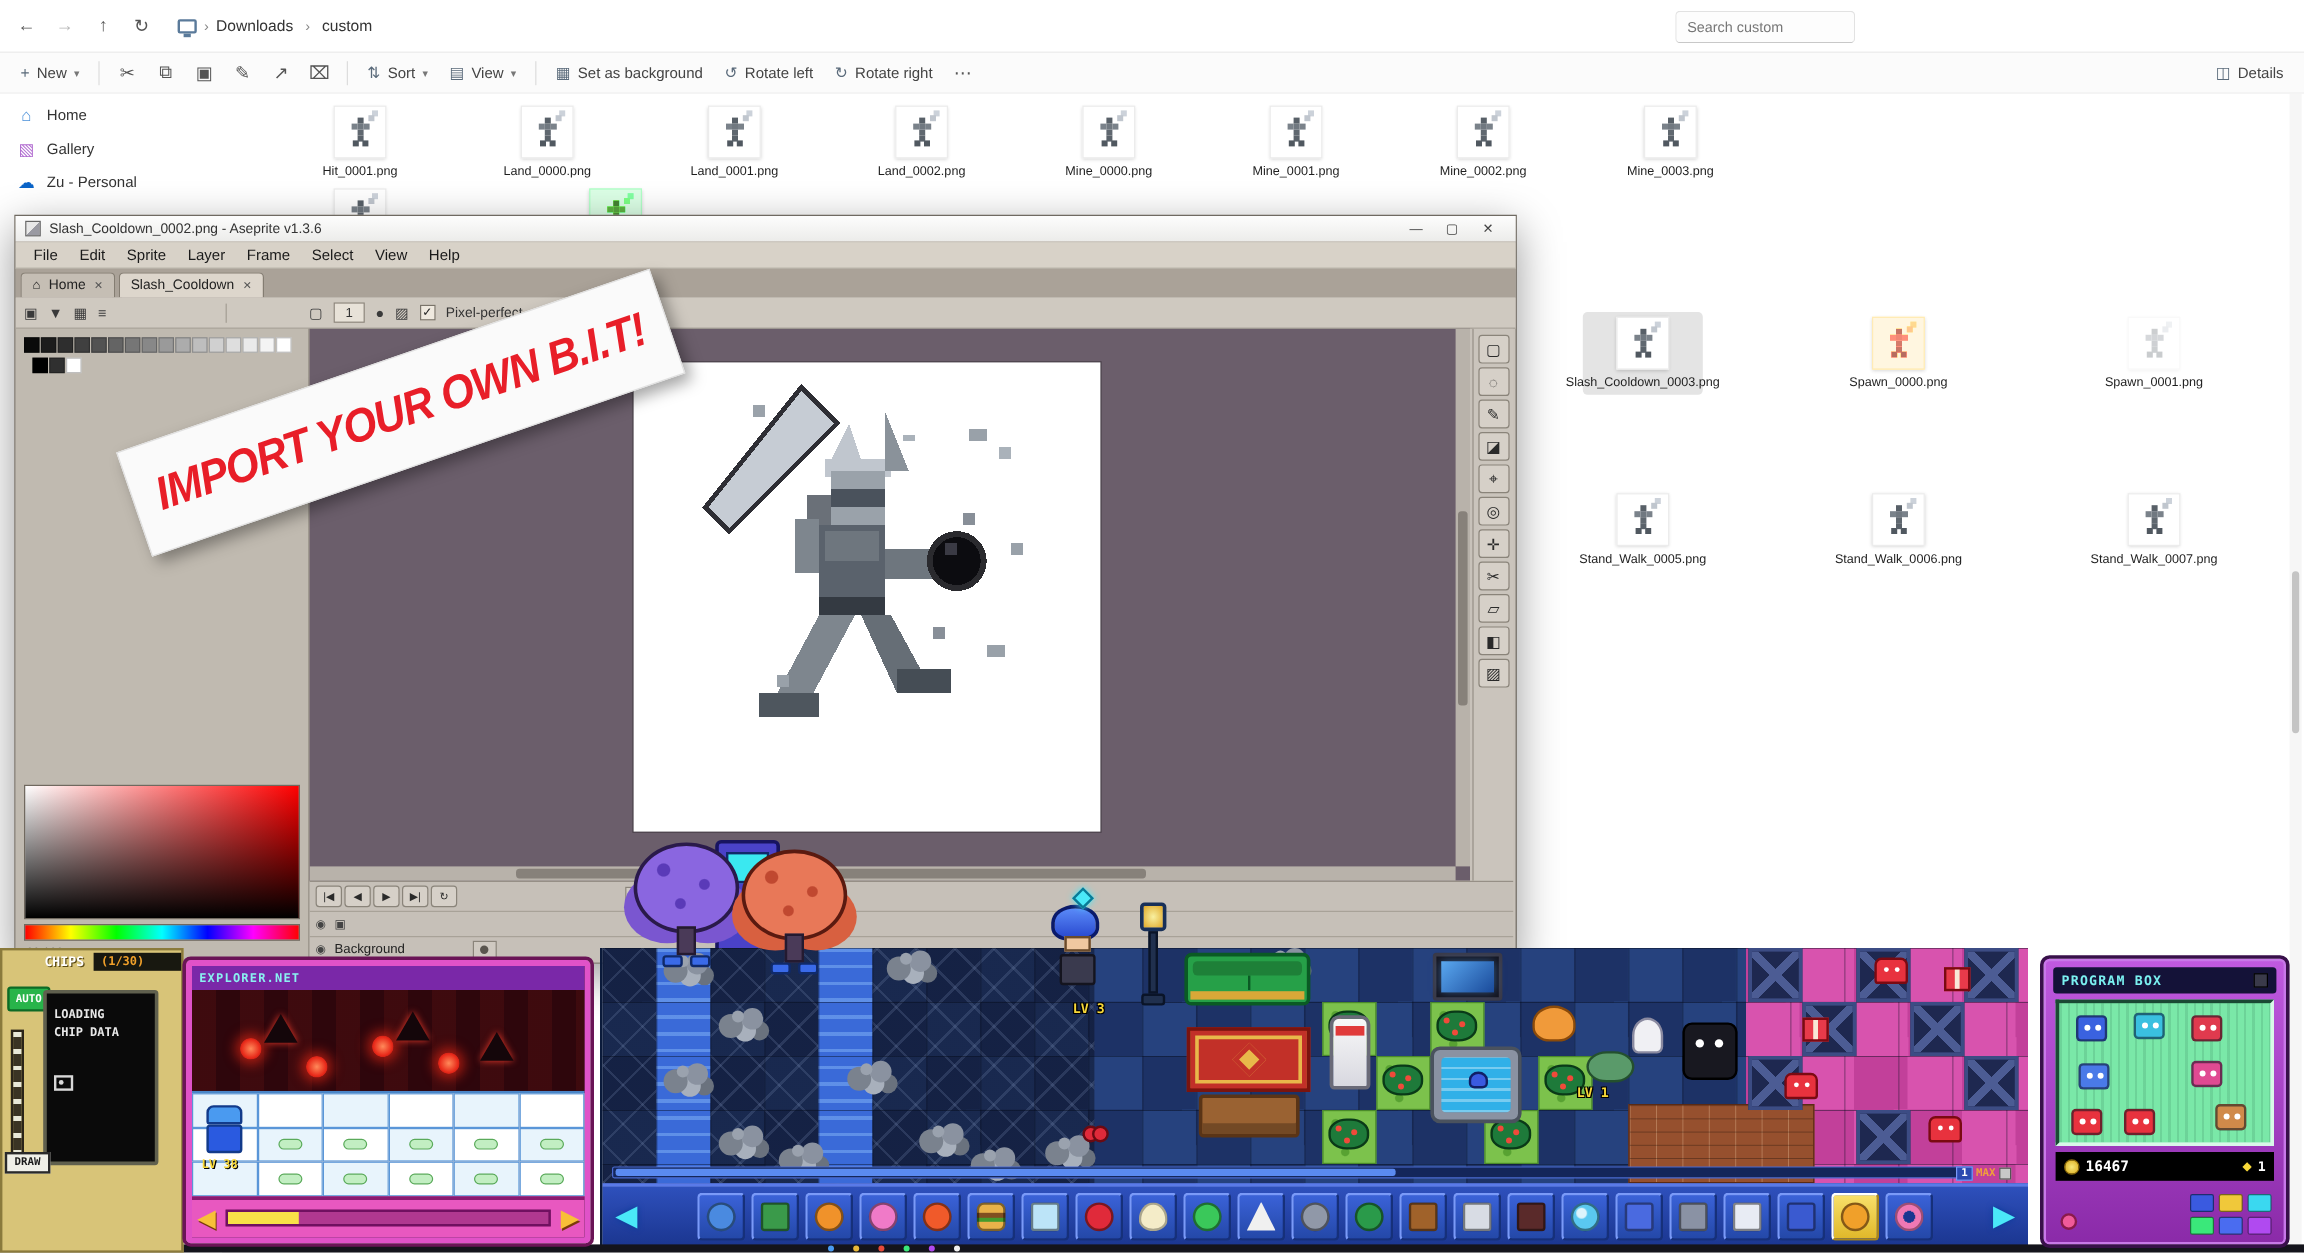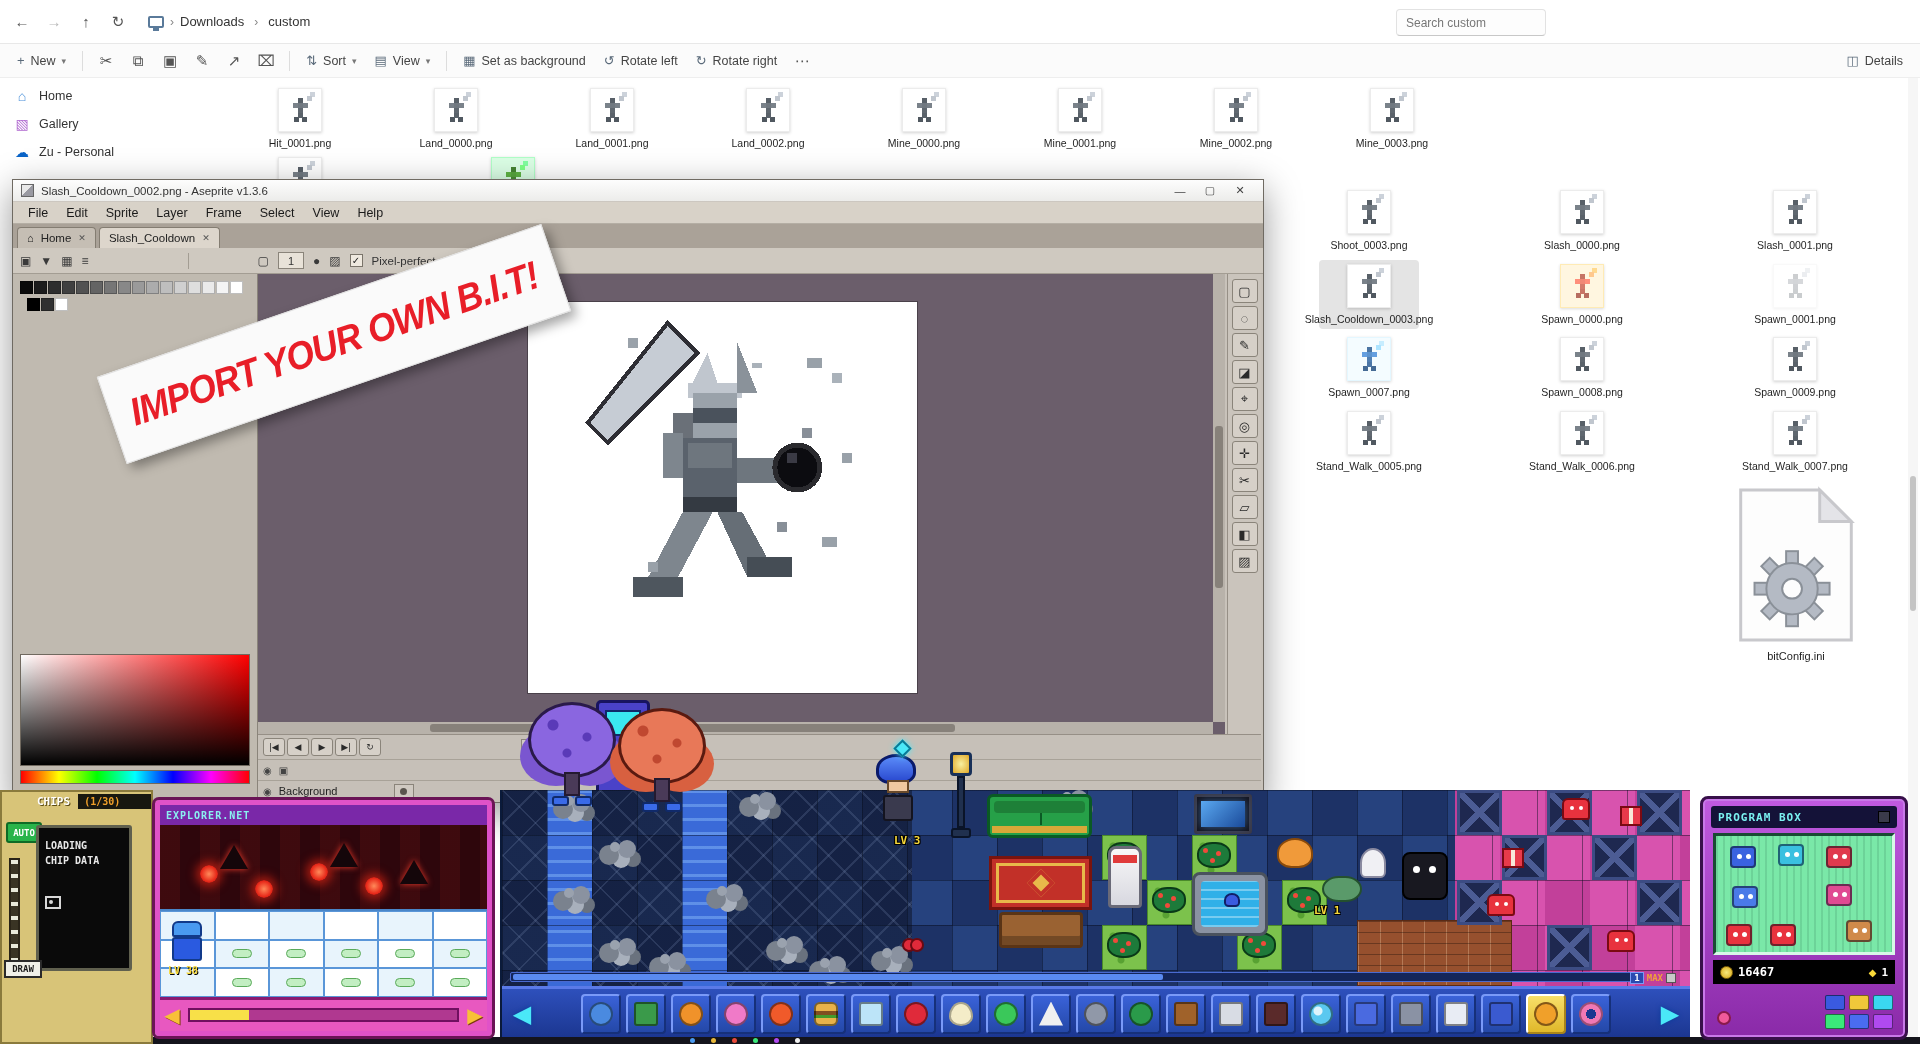--- a/index.html
+++ b/index.html
@@ -396,80 +396,40 @@
           <div class="thumb">
             <div class="px"></div>
           </div>
         </div>
       <div class="pthumb" style="left:306px;top:79px;">
           <div class="thumb t-green">
             <div class="px"></div>
           </div>
         </div>
       <div id="right-files">
-          <div class="file-row" style="top: 108px;">
-            <div class="file-item">
-              <div class="thumb">
-                <div class="px"></div>
-              </div>
-              <div class="fname">Shoot_0003.png</div>
-            </div>
-            <div class="file-item">
-              <div class="thumb">
-                <div class="px"></div>
-              </div>
-              <div class="fname">Slash_0000.png</div>
-            </div>
-            <div class="file-item">
-              <div class="thumb">
-                <div class="px"></div>
-              </div>
-              <div class="fname">Slash_0001.png</div>
-            </div>
-          </div>
           <div class="file-row" style="top: 182px; align-items: flex-end;">
             <div class="file-item selected">
               <div class="thumb">
                 <div class="px"></div>
               </div>
               <div class="fname">Slash_Cooldown_0003.png</div>
             </div>
             <div class="file-item">
               <div class="thumb t-pink">
                 <div class="px"></div>
               </div>
               <div class="fname">Spawn_0000.png</div>
             </div>
             <div class="file-item">
               <div class="thumb t-faint">
                 <div class="px"></div>
               </div>
               <div class="fname">Spawn_0001.png</div>
             </div>
           </div>
-          <div class="file-row" style="top: 255px;">
-            <div class="file-item">
-              <div class="thumb t-blue">
-                <div class="px"></div>
-              </div>
-              <div class="fname">Spawn_0007.png</div>
-            </div>
-            <div class="file-item">
-              <div class="thumb">
-                <div class="px"></div>
-              </div>
-              <div class="fname">Spawn_0008.png</div>
-            </div>
-            <div class="file-item">
-              <div class="thumb">
-                <div class="px"></div>
-              </div>
-              <div class="fname">Spawn_0009.png</div>
-            </div>
-          </div>
           <div class="file-row" style="top: 329px;">
             <div class="file-item">
               <div class="thumb">
                 <div class="px"></div>
               </div>
               <div class="fname">Stand_Walk_0005.png</div>
             </div>
             <div class="file-item">
               <div class="thumb">
                 <div class="px"></div>
@@ -477,39 +437,20 @@
               <div class="fname">Stand_Walk_0006.png</div>
             </div>
             <div class="file-item">
               <div class="thumb">
                 <div class="px"></div>
               </div>
               <div class="fname">Stand_Walk_0007.png</div>
             </div>
           </div>
         </div>
-      <div class="bigfile">
-        <svg viewBox="0 0 64 80" width="130" height="158">
-          <path d="M4 2 h40 l16 16 v60 h-56 z" fill="#fdfdfd" stroke="#c8c8cc" stroke-width="1.5"></path>
-          <path d="M44 2 l16 16 h-16 z" fill="#e4e4e8" stroke="#c8c8cc" stroke-width="1.5"></path>
-          <g transform="translate(30,52)" fill="#b4bac4" stroke="#8a9098" stroke-width="1">
-            <rect x="-3" y="-19" width="6" height="8"></rect>
-            <rect x="-3" y="-19" width="6" height="8" transform="rotate(45)"></rect>
-            <rect x="-3" y="-19" width="6" height="8" transform="rotate(90)"></rect>
-            <rect x="-3" y="-19" width="6" height="8" transform="rotate(135)"></rect>
-            <rect x="-3" y="-19" width="6" height="8" transform="rotate(180)"></rect>
-            <rect x="-3" y="-19" width="6" height="8" transform="rotate(225)"></rect>
-            <rect x="-3" y="-19" width="6" height="8" transform="rotate(270)"></rect>
-            <rect x="-3" y="-19" width="6" height="8" transform="rotate(315)"></rect>
-            <circle r="13"></circle>
-            <circle r="5" fill="#fdfdfd"></circle>
-          </g>
-        </svg>
-        <div class="fname">bitConfig.ini</div>
-      </div>
     </div>
     <div class="ex-scroll">
         <div class="ex-thumb"></div>
       </div>
   </div>
 
   <div class="ase">
     <div class="ase-title">
       <span class="ase-appicon"></span>
       <span>Slash_Cooldown_0002.png - Aseprite v1.3.6</span>

